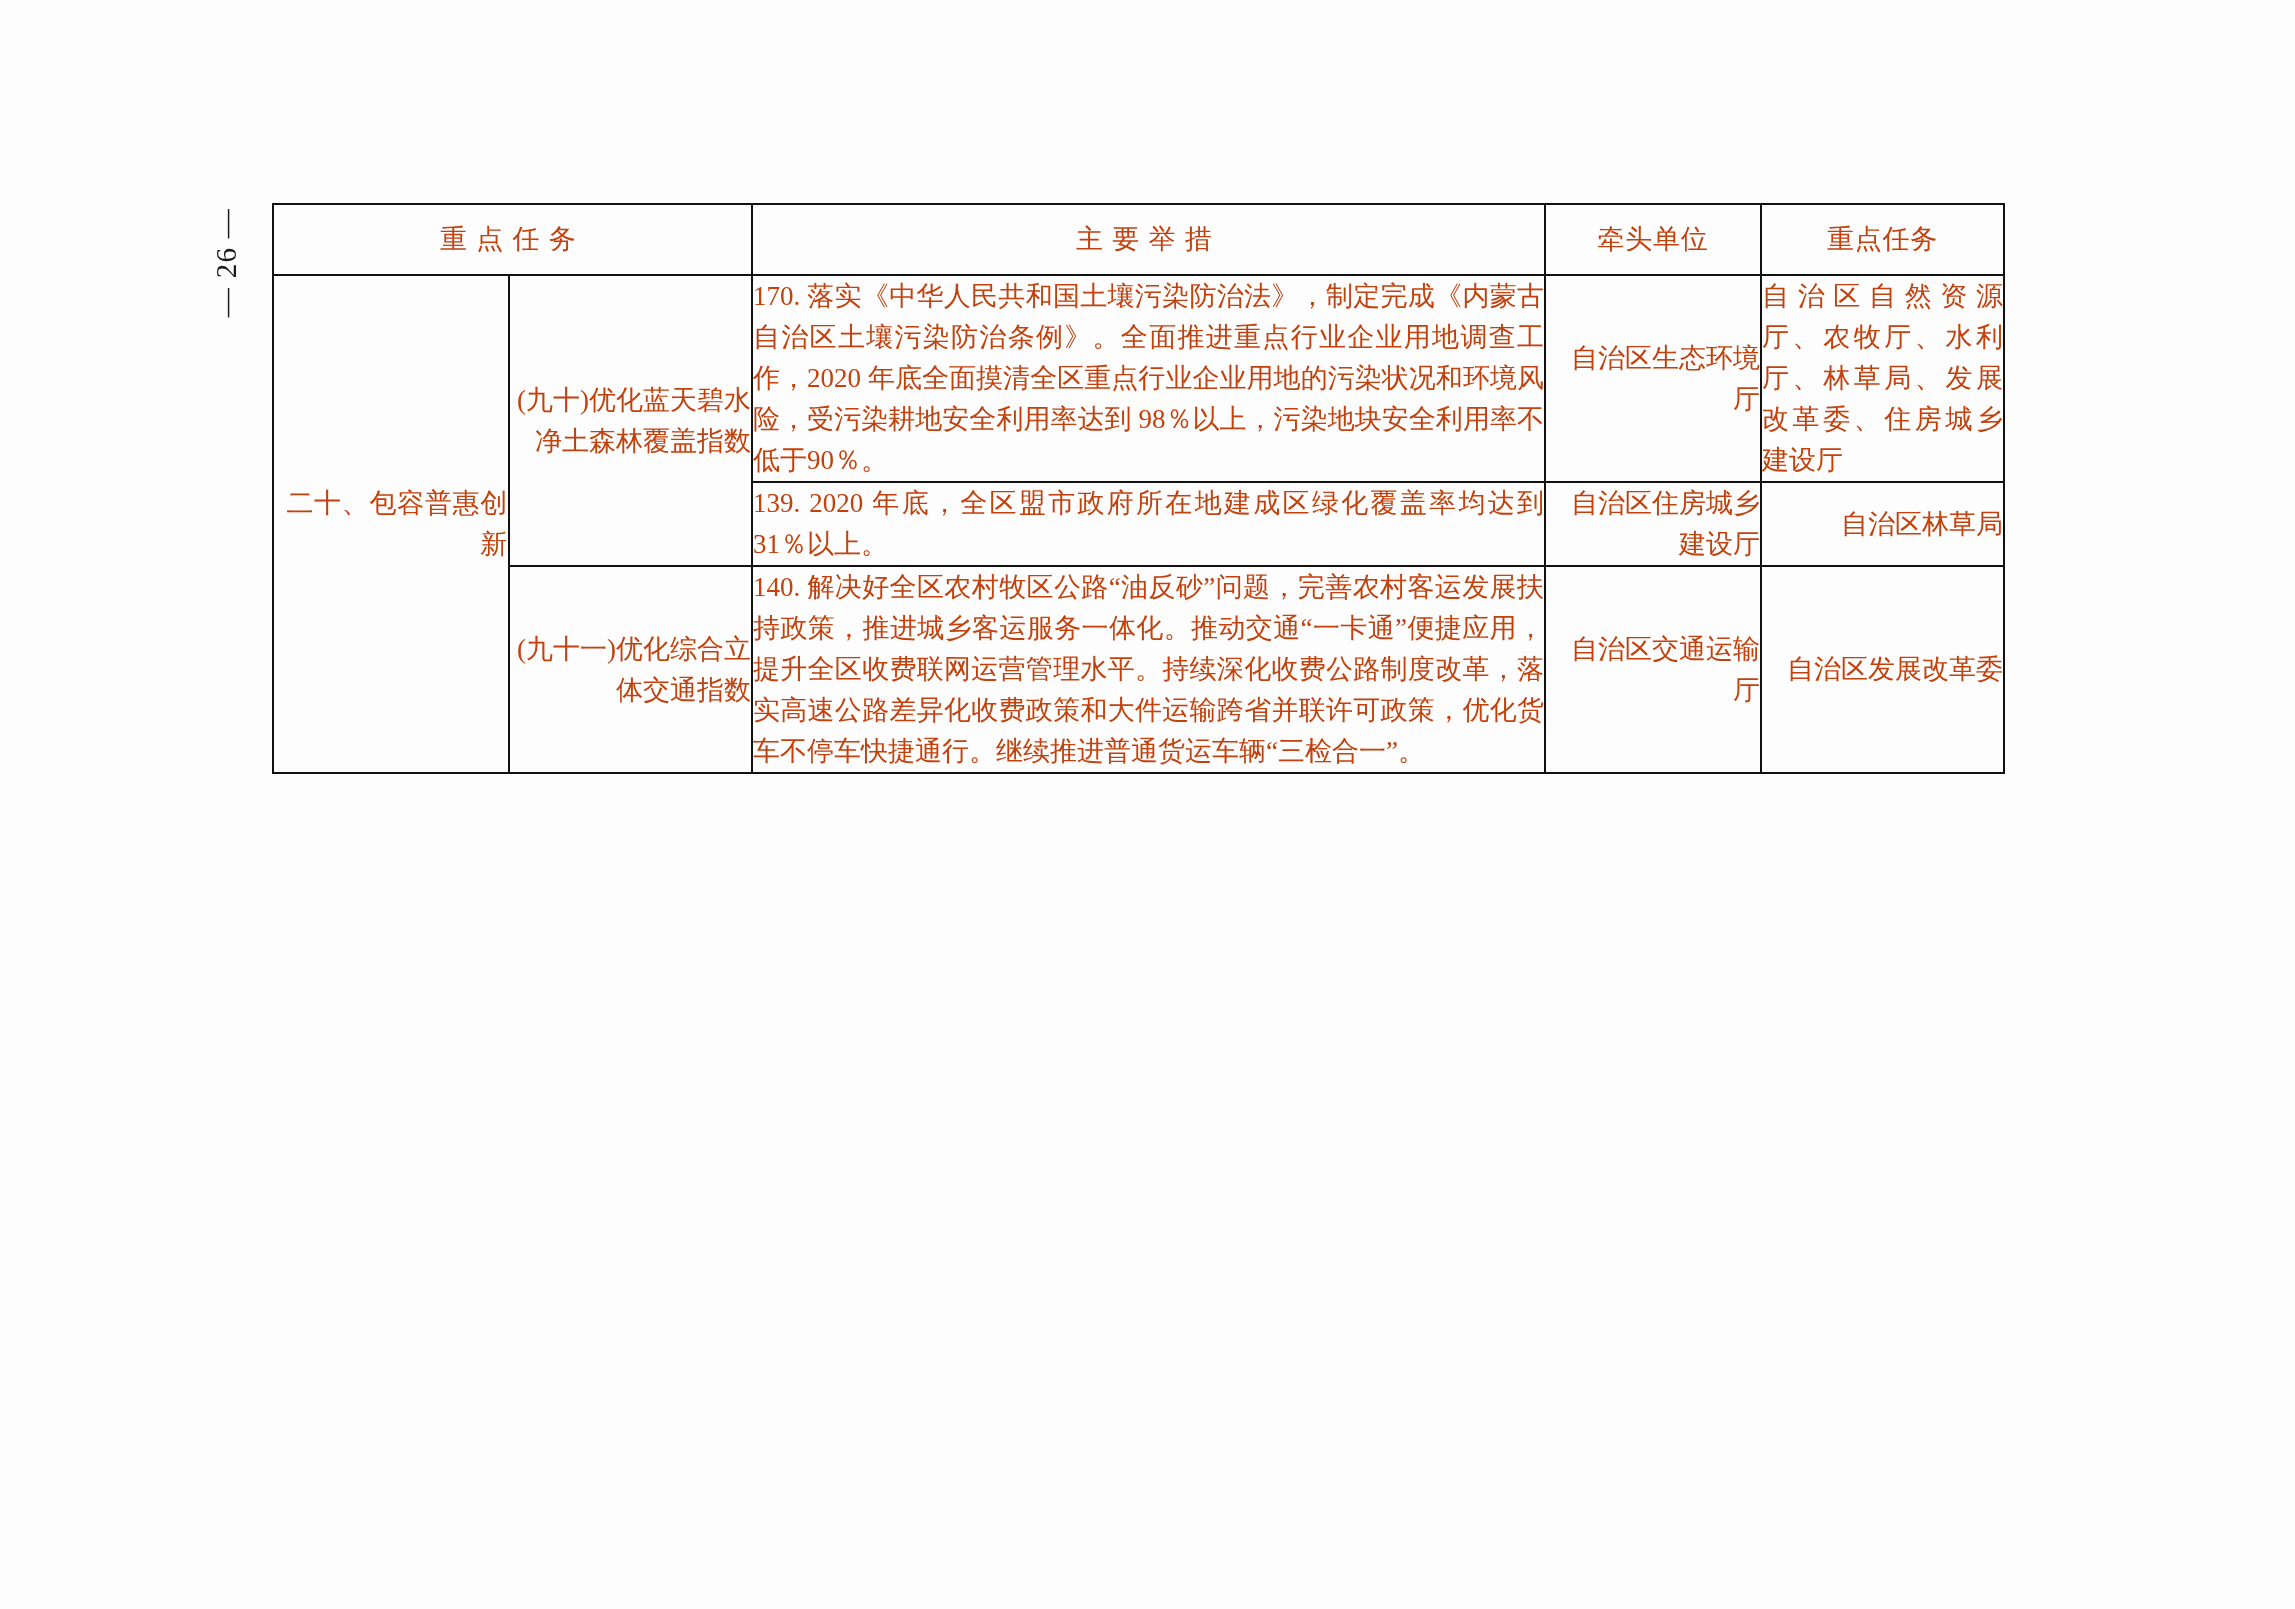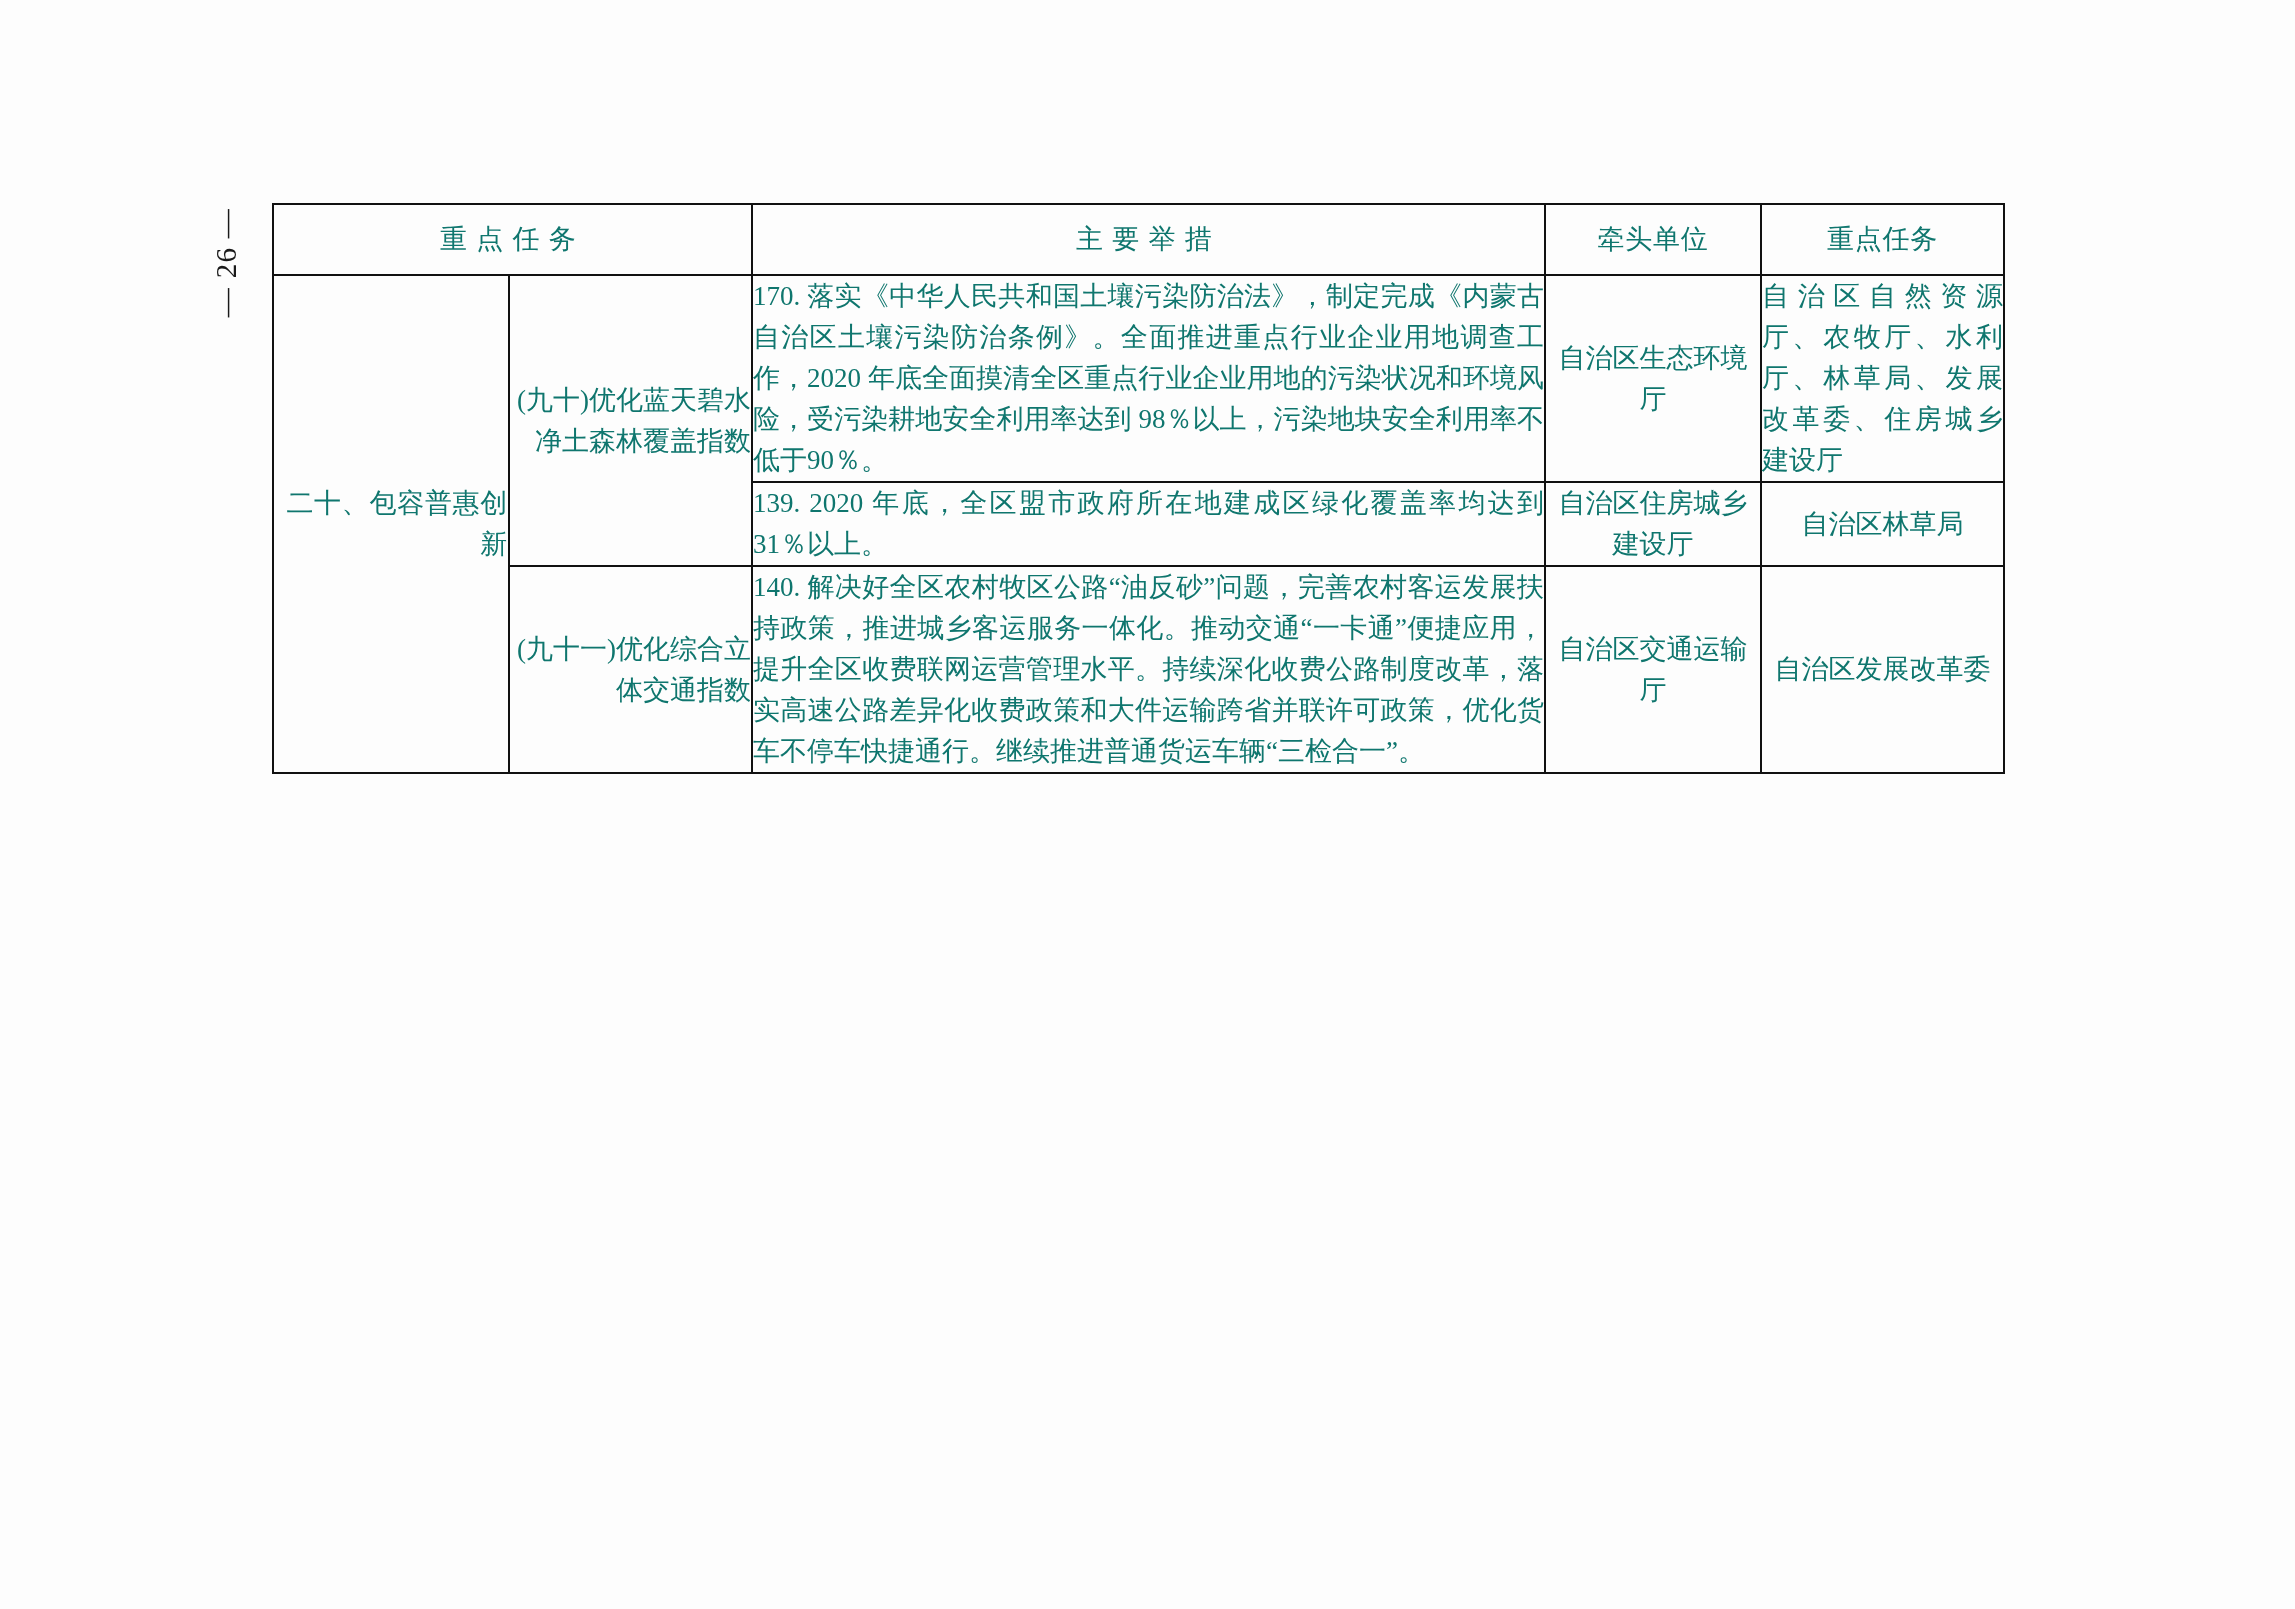--- a/index.html
+++ b/index.html
@@ -48,21 +48,21 @@
     border-collapse: collapse;
     table-layout: fixed;
   }
   table.doc-table td, table.doc-table th {
     border: 2px solid #111111;
     padding: 0;
     vertical-align: middle;
     font-weight: normal;
     font-size: 27px;
     line-height: 1.52;
-    color: #0f766e;
+    color: #c2410c;
   }
   thead th {
     height: 69px;
     text-align: center;
     font-size: 28px;
     letter-spacing: 0.7px;
   }
   .hdr-spaced {
     letter-spacing: 9.2px;
     padding-left: 9.2px;
@@ -89,21 +89,21 @@
   }
   td.cell-main {
     text-align: justify;
     text-justify: inter-ideograph;
     padding: 17px 17px 17px 19.7px;
     font-size: 28px;
     line-height: 1.62;
     vertical-align: middle;
   }
   td.cell-lead, td.cell-coop {
-    text-align: center;
+    text-align: right;
     padding: 6.6px 13px;
     font-size: 27.5px;
     line-height: 1.6;
   }
   td.cell-coop.justified {
     text-align: justify;
     text-justify: inter-ideograph;
   }
 </style>
 </head>

